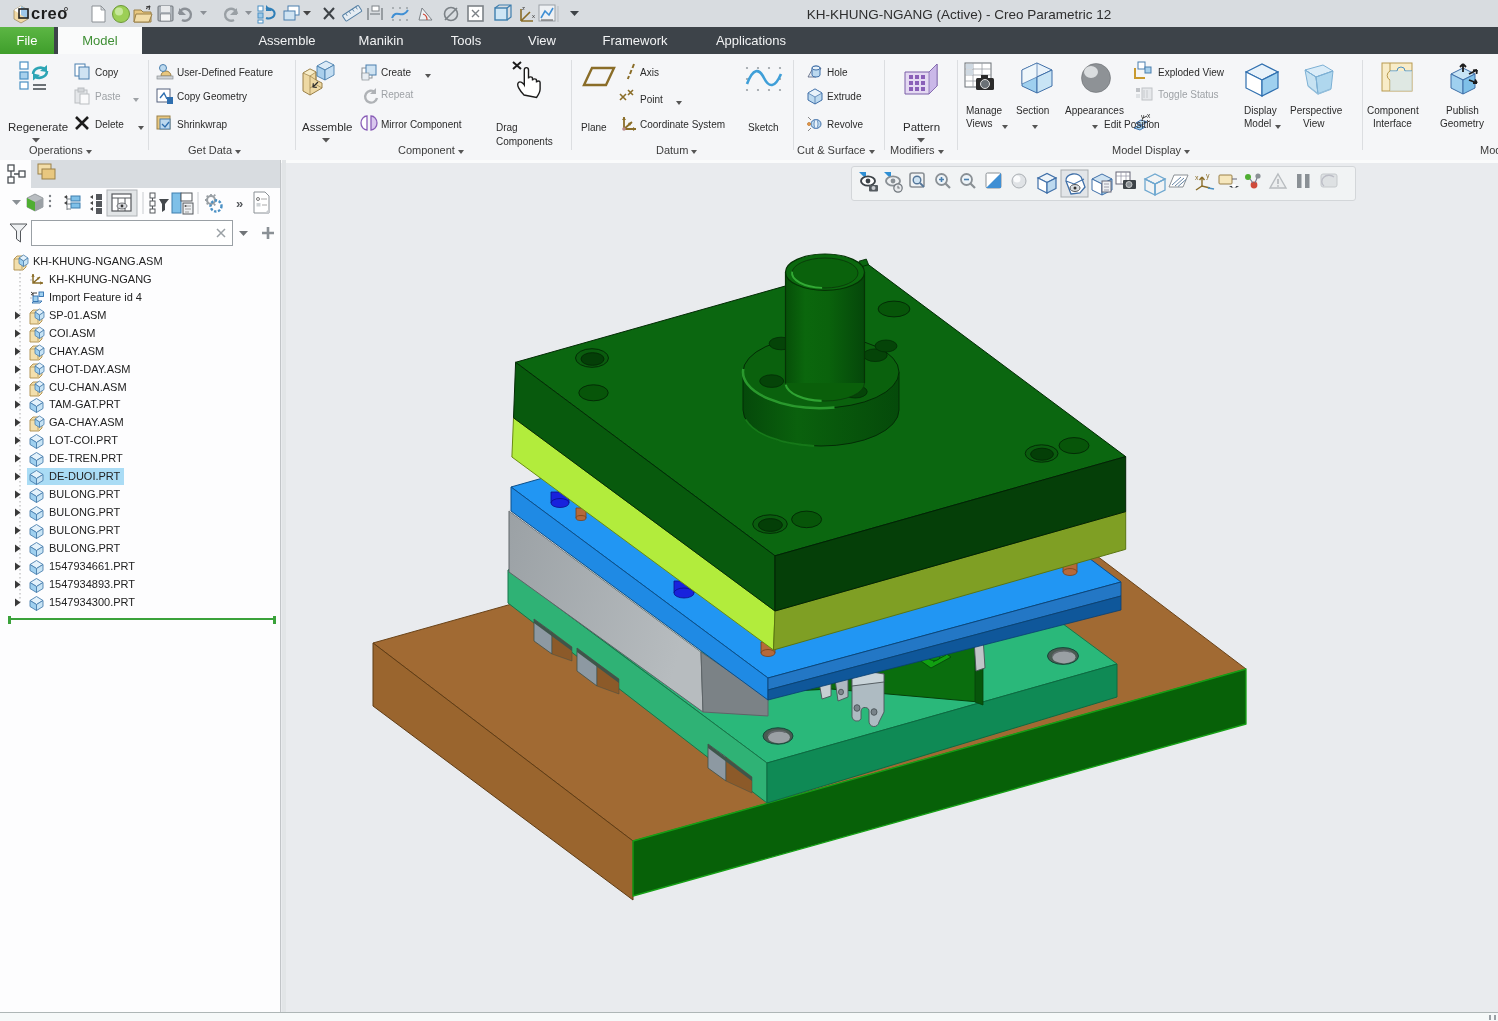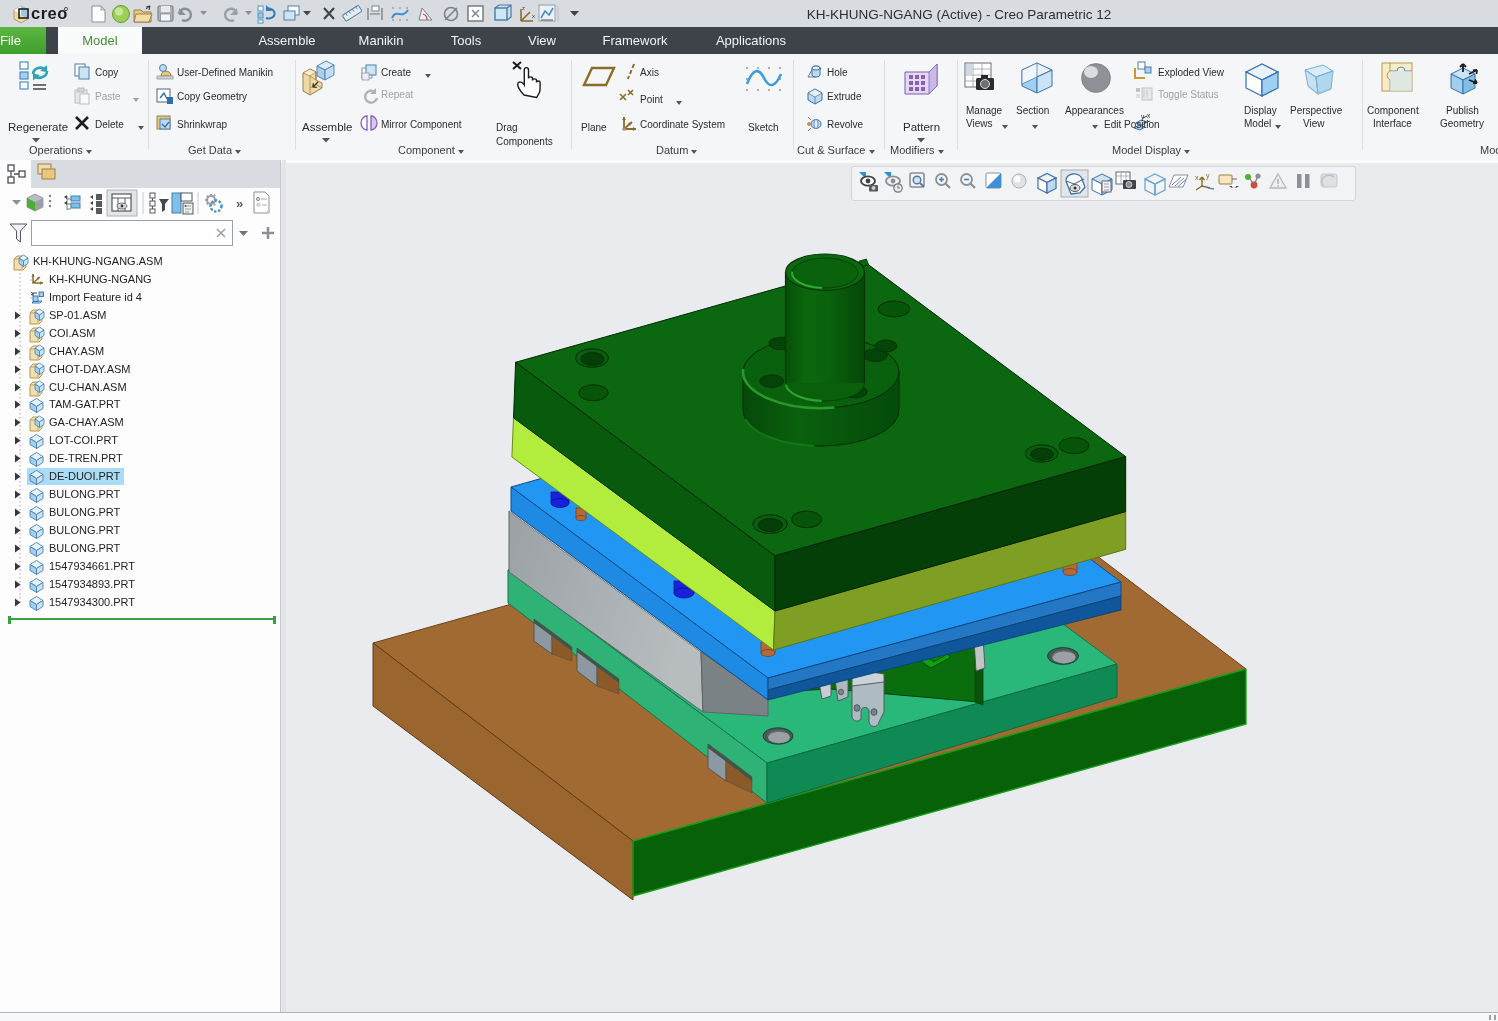--- a/index.html
+++ b/index.html
@@ -141,21 +141,21 @@
         <rect x="0" y="0" width="16" height="16" fill="#eef1f4" stroke="#9aa0a5"></rect>
         <path d="M2,13 L6,6 L10,10 L14,3" fill="none" stroke="#3f8fd4" stroke-width="1.6"></path>
         <path d="M2,15 h12" stroke="#555"></path>
       </g>
     <path d="M558,6 v16" stroke="#b9bdc1"></path>
     <path d="M570,11 l9,0 -4.5,5 z" fill="#3e4347"></path>
     <text x="959" y="18.5" font-size="13.5" fill="#2e2e2e" text-anchor="middle">KH-KHUNG-NGANG (Active) - Creo Parametric 12</text>
   </svg>
 </div>
 <div class="abs" id="tabbar">
-  <div class="abs" style="left:0;top:0;width:46px;height:27px;background:linear-gradient(#5cb644,#3f9e2b);color:#fff;font-size:13px;text-align:left;line-height:27px;">File</div>
+  <div class="abs" style="left:0;top:0;width:54px;height:27px;background:linear-gradient(#5cb644,#3f9e2b);color:#fff;font-size:13px;text-align:center;line-height:27px;">File</div>
   <div class="abs" style="left:58px;top:0;width:84px;height:29px;background:#fafbfb;color:#3f8f35;font-size:13px;text-align:center;line-height:27px;">Model</div>
   <div class="tab" style="left:134px;width:80px;margin-top:39px;">Analysis</div>
   <div class="tab" style="left:247px;width:80px;">Assemble</div>
   <div class="tab" style="left:341px;width:80px;">Manikin</div>
   <div class="tab" style="left:426px;width:80px;">Tools</div>
   <div class="tab" style="left:502px;width:80px;">View</div>
   <div class="tab" style="left:595px;width:80px;">Framework</div>
   <div class="tab" style="left:711px;width:80px;">Applications</div>
 </div>
 <div class="abs" id="ribbon">
@@ -407,21 +407,21 @@
           <path d="M20,10 l8,-4 M28,6 l-4,0.5 M28,6 l-0.5,4"></path>
           <path d="M20,16 l8,3 M28,19 l-4,0 M28,19 l-2,-3.5"></path>
         </g>
     </g>
   </svg>
   <div class="btxt" style="left:95px;top:13px">Copy</div>
   <div class="btxt gtxt" style="left:95px;top:37px">Paste</div>
     <span class="car abs" style="left:133px;top:44px;border-top-color:#9ea2a6"></span>
   <div class="btxt" style="left:95px;top:65px">Delete</div>
     <span class="car abs" style="left:138px;top:72px"></span>
-  <div class="btxt" style="left:177px;top:13px">User-Defined Manikin</div>
+  <div class="btxt" style="left:177px;top:13px">User-Defined Feature</div>
   <div class="btxt" style="left:177px;top:37px">Copy Geometry</div>
   <div class="btxt" style="left:177px;top:65px">Shrinkwrap</div>
   <div class="btxt" style="left:381px;top:13px">Create</div>
     <span class="car abs" style="left:425px;top:20px"></span>
   <div class="btxt gtxt" style="left:381px;top:35px">Repeat</div>
   <div class="btxt" style="left:381px;top:65px">Mirror Component</div>
   <div class="btxt" style="left:496px;top:68px">Drag</div>
   <div class="btxt" style="left:496px;top:82px">Components</div>
   <div class="btxt" style="left:581px;top:68px">Plane</div>
   <div class="btxt" style="left:640px;top:13px">Axis</div>

